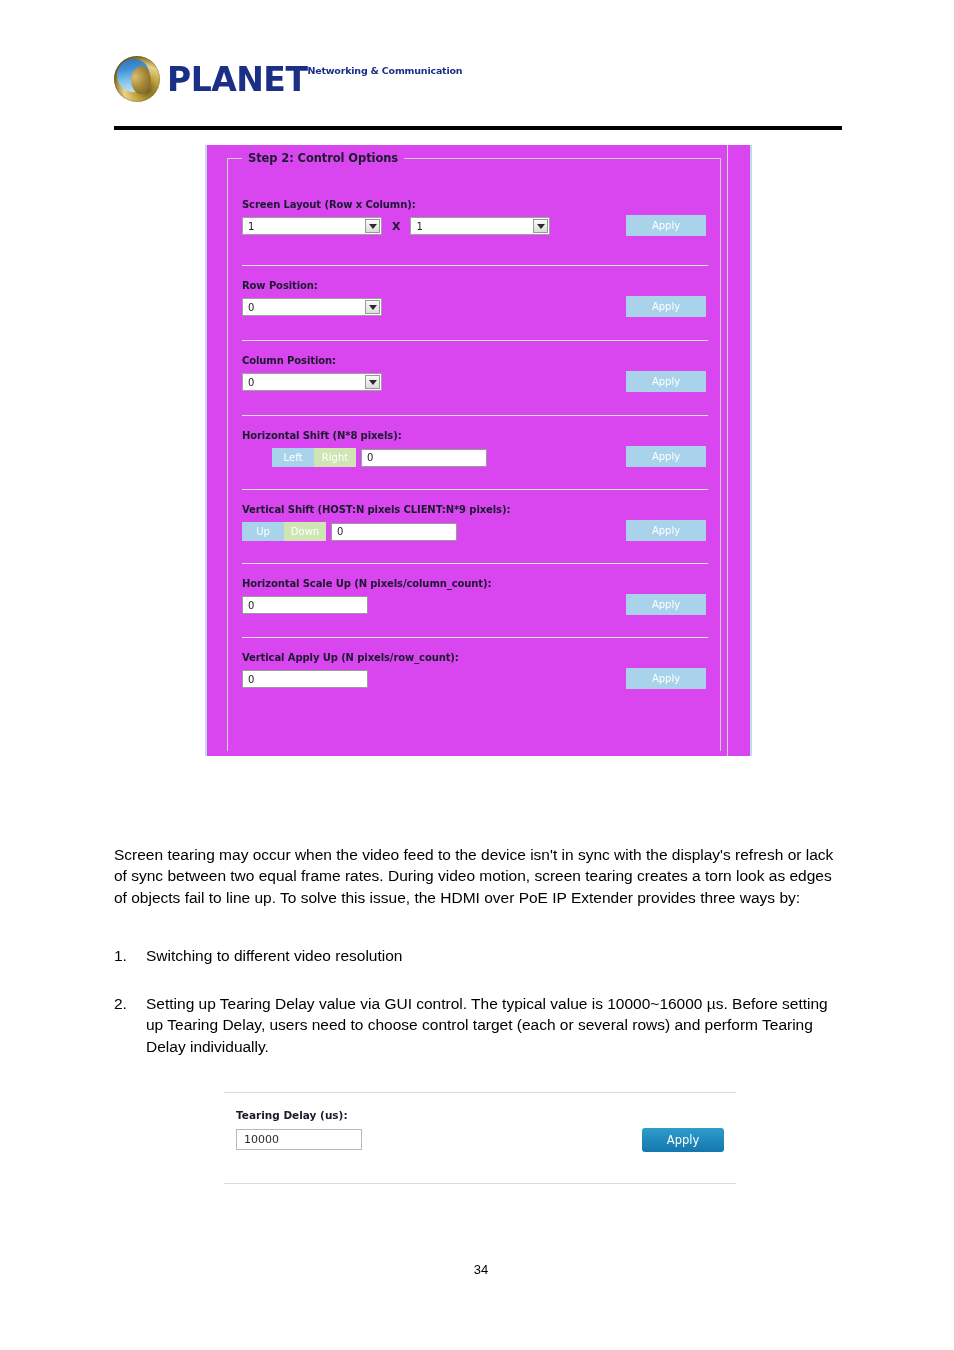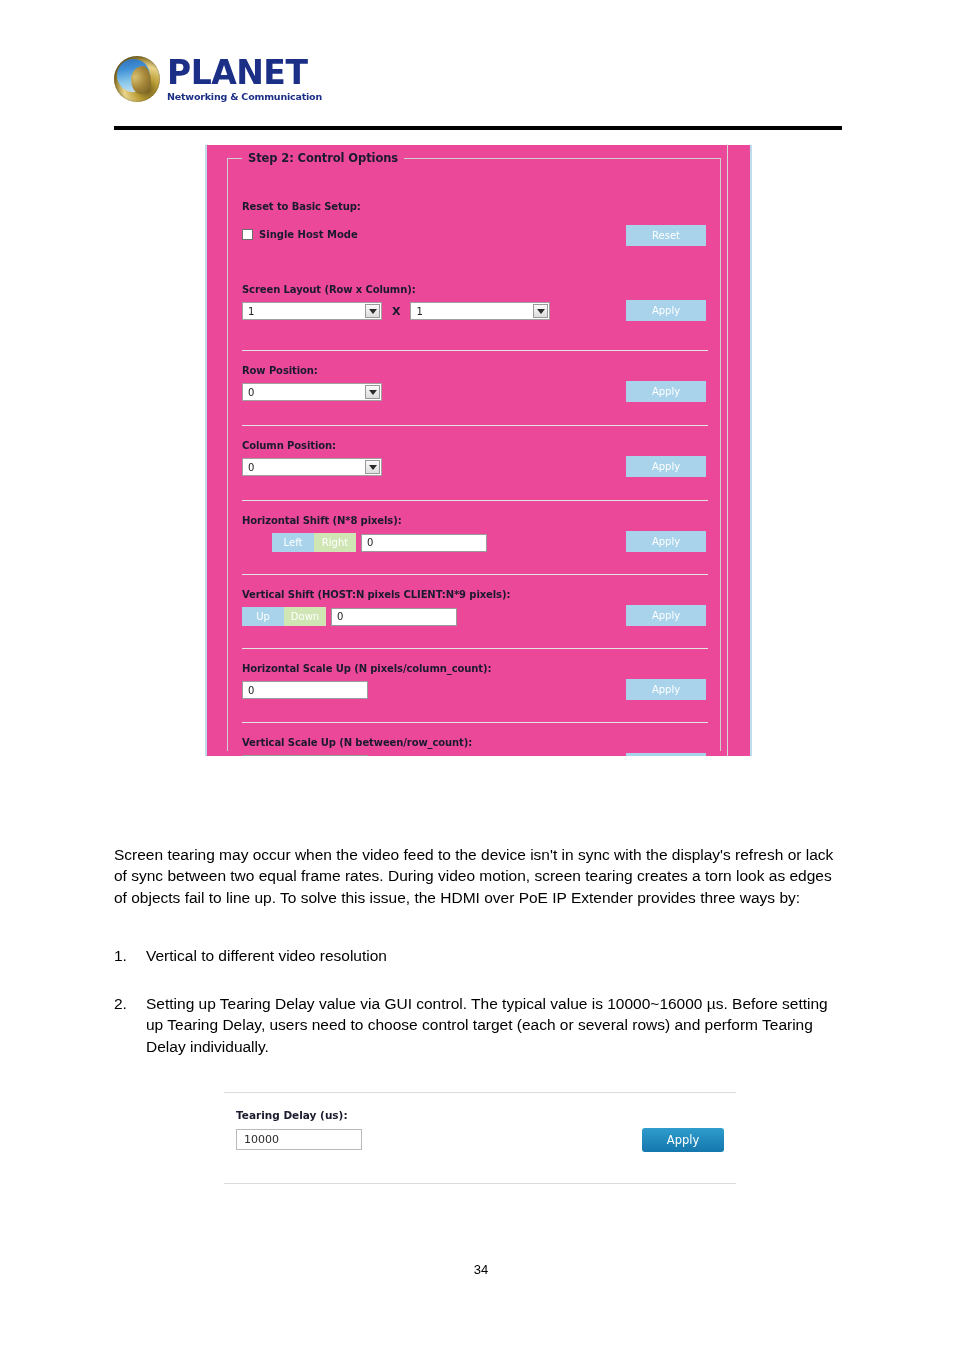--- a/index.html
+++ b/index.html
@@ -52,21 +52,21 @@
   .logo-globe::after {
     content: "";
     position: absolute;
     left: 17px; top: 10px;
     width: 20px; height: 28px;
     background: radial-gradient(ellipse at 20% 40%, #d8c070 0%, #a8893a 45%, #6d5a22 100%);
     border-radius: 60% 40% 52% 48% / 48% 58% 42% 52%;
   }
   .logo-text {
     display: flex;
-    flex-direction: column;
+    flex-direction: row;
     justify-content: center;
     line-height: 1;
   }
   .logo-word {
     font-family: "DejaVu Sans", sans-serif;
     font-weight: bold;
     font-size: 33px;
     letter-spacing: -0.5px;
     color: #1b2f87;
     line-height: 1;
@@ -89,21 +89,21 @@
     background: #000;
   }
 
   
   .shot {
     position: absolute;
     left: 205px;
     top: 145px;
     width: 547px;
     height: 611px;
-    background: #ec4899;
+    background: #d946ef;
     overflow: hidden;
   }
   .shot-left-rail {
     position: absolute;
     left: 0; top: 0;
     width: 2px; height: 100%;
     background: #bfdcef;
   }
   .shot-right-rail {
     position: absolute;
@@ -376,28 +376,20 @@
 <div class="shot">
   <div class="shot-left-rail"></div>
   <div class="shot-right-rail"></div>
   <div class="shot-inner-edge"></div>
 
   <fieldset class="panel">
     <legend>Step 2: Control Options</legend>
 
     <div class="rows">
 
-      <div class="frow" style="height:85px;">
-        <div class="flabel" style="position:absolute;left:0;top:10px;">Reset to Basic Setup:</div>
-        <div class="cbrow" style="position:absolute;left:0;top:38px;">
-          <span class="cbox"></span>
-          <span class="cblabel">Single Host Mode</span>
-        </div>
-        <div class="btn-disabled btn-right" style="top:34px;">Reset</div>
-      </div>
 
       <div class="frow" style="height:74px;">
         <div class="flabel" style="position:absolute;left:0;top:8px;">Screen Layout (Row x Column):</div>
         <div class="fctrl" style="position:absolute;left:0;top:26px;">
           <div class="sel" style="width:140px;">
             <span class="selval">1</span>
             <span class="selbtn">
                 <span class="chev"></span>
               </span>
           </div>
@@ -454,35 +446,35 @@
         <div class="btn-disabled btn-right" style="top:30px;">Apply</div>
       </div>
 
       <div class="frow sep" style="height:73px;">
         <div class="flabel" style="position:absolute;left:0;top:14px;">Horizontal Scale Up (N pixels/column_count):</div>
         <div class="txt" style="position:absolute;left:0;top:32px;width:126px;">0</div>
         <div class="btn-disabled btn-right" style="top:30px;">Apply</div>
       </div>
 
       <div class="frow sep" style="height:60px;">
-        <div class="flabel" style="position:absolute;left:0;top:14px;">Vertical Scale Up (N between/row_count):</div>
+        <div class="flabel" style="position:absolute;left:0;top:14px;">Vertical Apply Up (N pixels/row_count):</div>
         <div class="txt" style="position:absolute;left:0;top:32px;width:126px;">0</div>
         <div class="btn-disabled btn-right" style="top:30px;">Apply</div>
       </div>
 
     </div>
   </fieldset>
 </div>
 
 <p class="body-text">Screen tearing may occur when the video feed to the device isn't in sync with the display's refresh or lack of sync between two equal frame rates. During video motion, screen tearing creates a torn look as edges of objects fail to line up. To solve this issue, the HDMI over PoE IP Extender provides three ways by:</p>
 
 <div class="num-list">
   <div class="li">
     <span class="li-num">1.</span>
-    <span class="li-body">Vertical to different video resolution</span>
+    <span class="li-body">Switching to different video resolution</span>
   </div>
   <div class="li">
     <span class="li-num">2.</span>
     <span class="li-body">Setting up Tearing Delay value via GUI control. The typical value is 10000~16000 µs. Before setting up Tearing Delay, users need to choose control target (each or several rows) and perform Tearing Delay individually.</span>
   </div>
 </div>
 
 <div class="tdelay">
   <div class="td-label">Tearing Delay (us):</div>
   <div class="td-input">10000</div>

